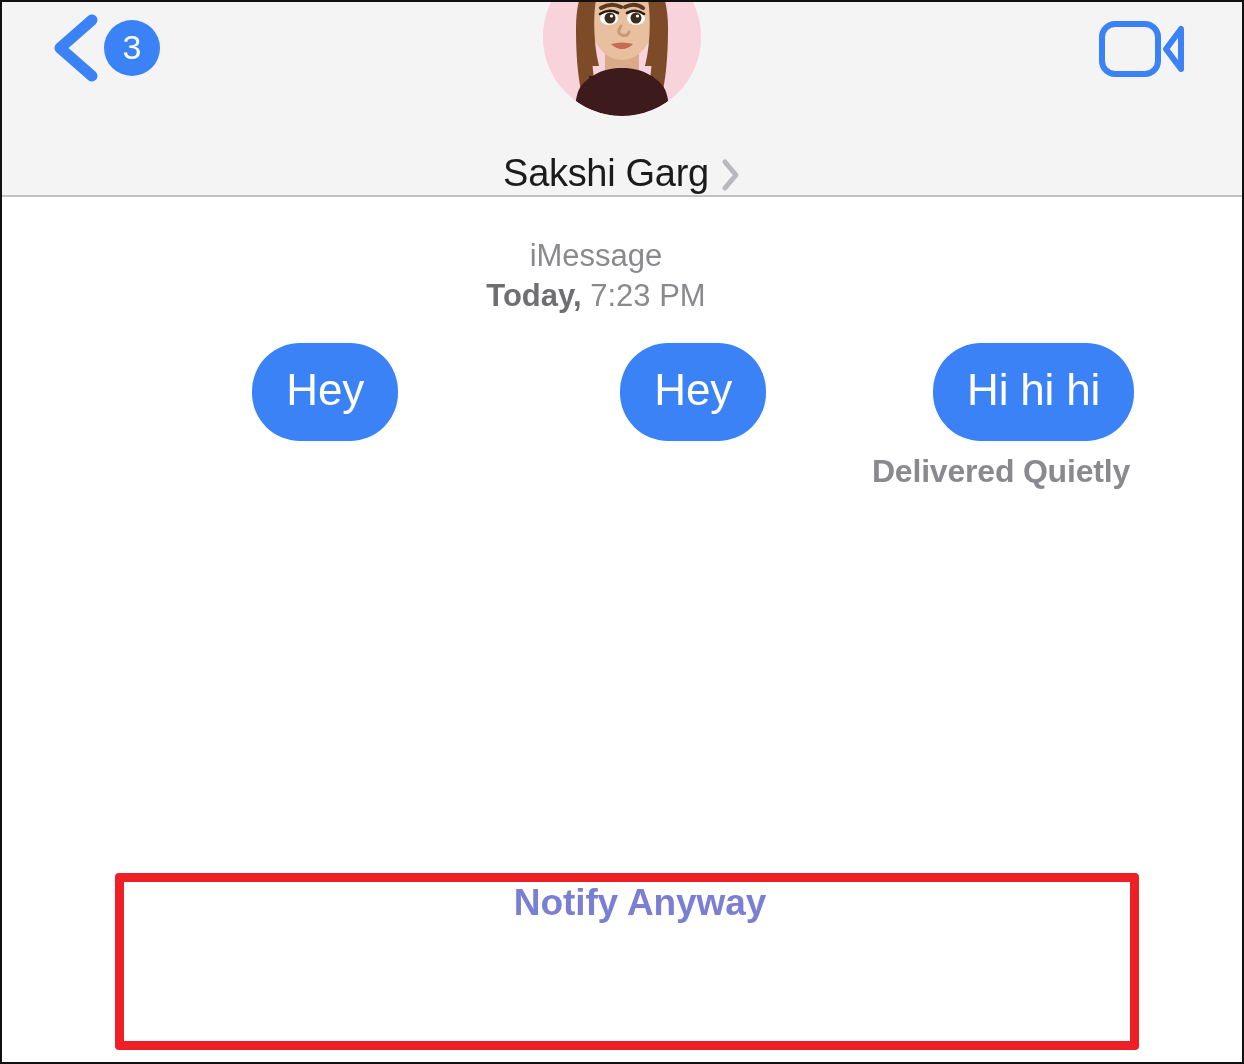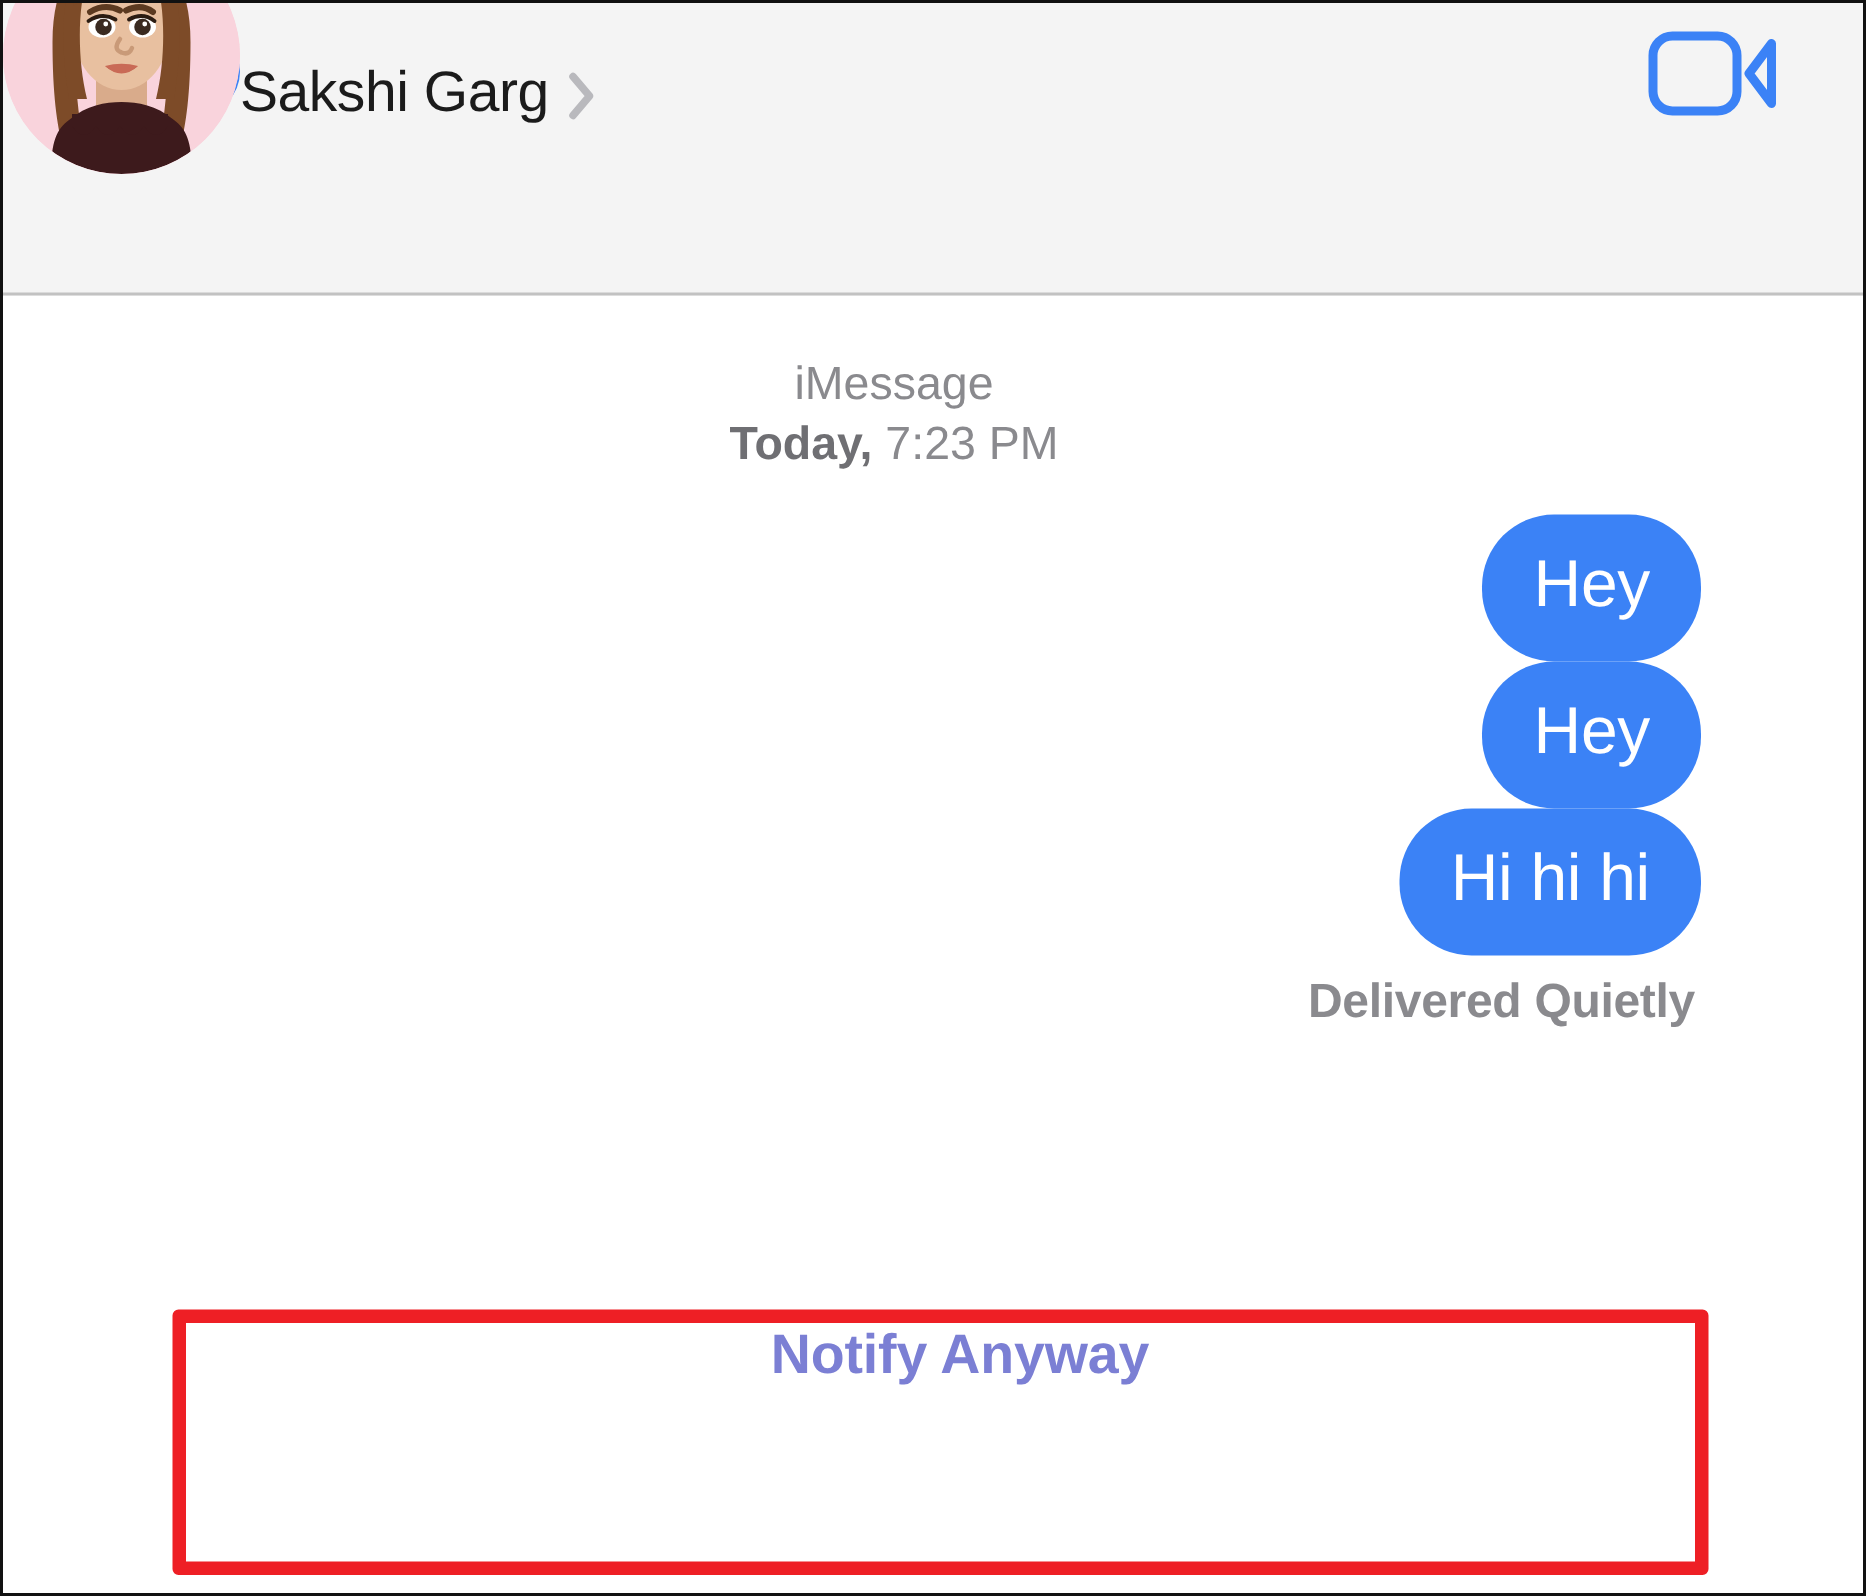--- a/index.html
+++ b/index.html
@@ -60,23 +60,24 @@
     line-height: 1;
     padding-bottom: 2px;
   }
 
   #contact-block {
     position: absolute;
     left: 0;
     right: 0;
     top: 0;
     display: flex;
-    flex-direction: row;
-    align-items: center;
-    cursor: pointer;
+    flex-direction: column;
+    align-items: center;
+    cursor: pointer;
+    gap: 30px;
   }
 
   #avatar {
     width: 158px;
     height: 158px;
     border-radius: 50%;
     overflow: hidden;
     margin-top: -44px;
     background: #f9d3dc;
   }
@@ -129,21 +130,21 @@
     font-size: 31px;
     color: #8a8a8e;
     margin-top: 2px;
   }
   #timestamp-day { font-weight: 700; color: #6f6f73; }
   #timestamp-time { font-weight: 400; }
 
   #message-list {
     margin-top: 28px;
     display: flex;
-    flex-direction: column;
+    flex-direction: row;
     align-items: flex-end;
     gap: 0;
     padding-right: 28px;
   }
 
   .bubble-wrap {
     display: flex;
     justify-content: flex-end;
     width: 100%;
     position: relative;

